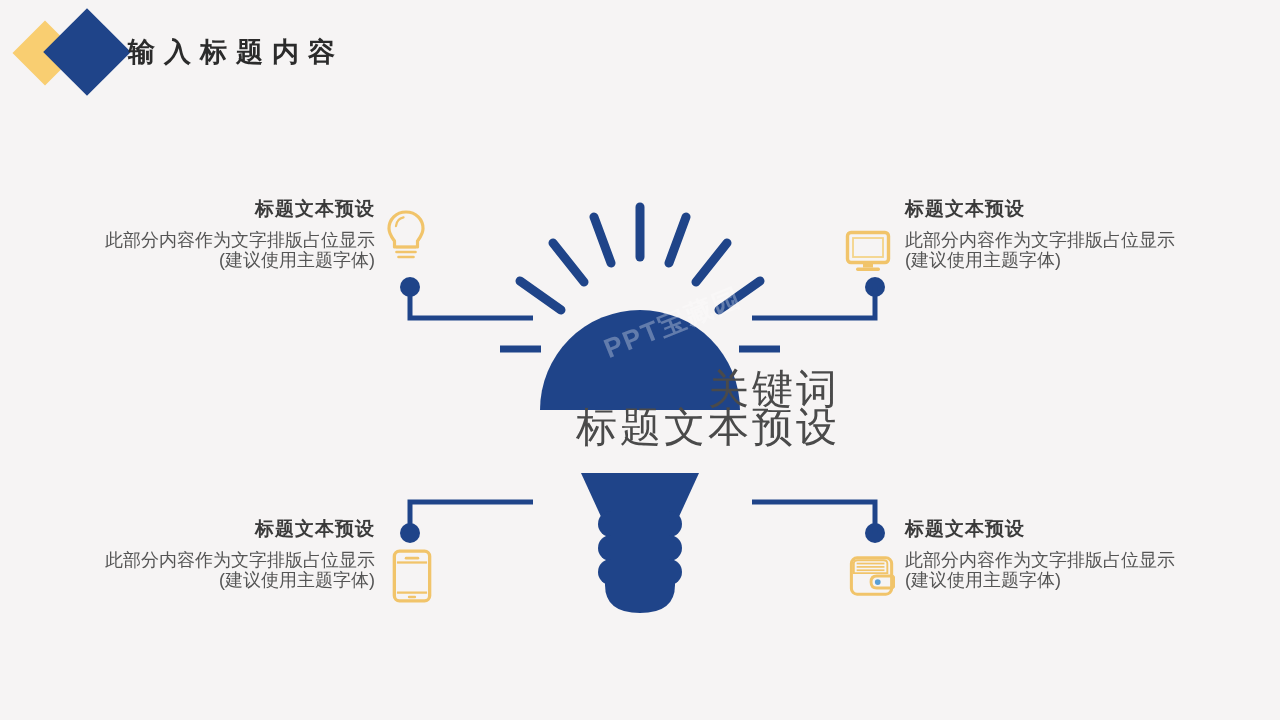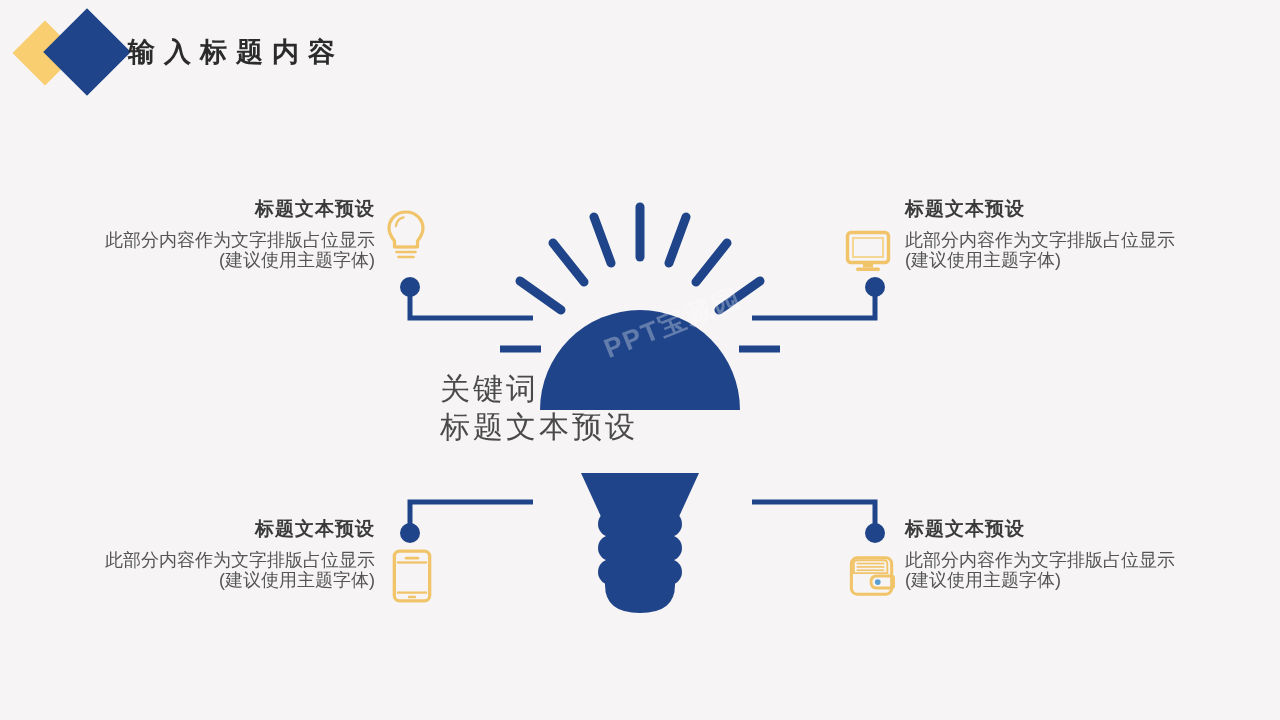--- a/index.html
+++ b/index.html
@@ -89,23 +89,23 @@
     width: 150px;
     height: 140px;
   }
 
   
   #center-label {
     position: absolute;
     left: 440px;
     top: 370px;
     width: 400px;
-    text-align: left;
+    text-align: right;
     color: #4a4a4a;
-    font-size: 30px;
+    font-size: 41px;
     line-height: 38px;
     letter-spacing: 3px;
   }
   #center-label .kw-line { display: block; }
 
   
   #watermark {
     position: absolute;
     left: 600px;
     top: 305px;

